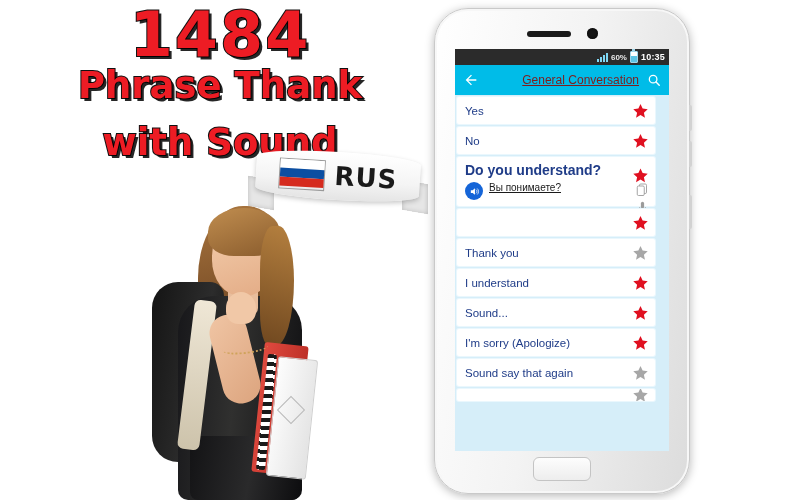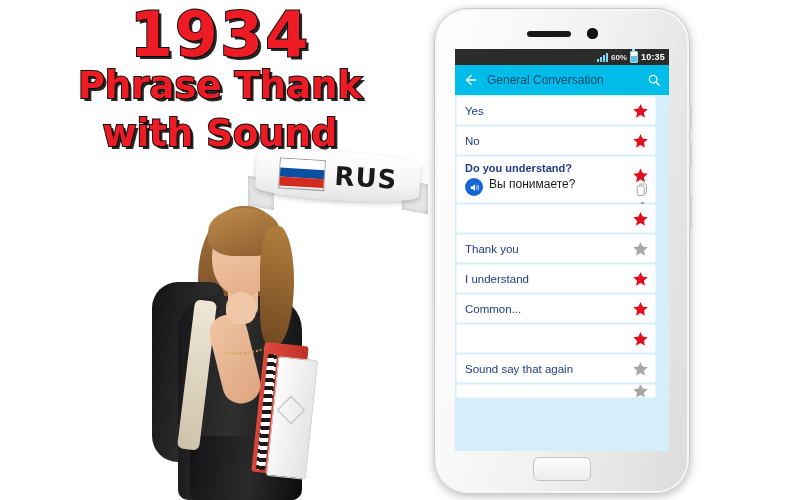--- a/index.html
+++ b/index.html
@@ -42,21 +42,21 @@
     font-size: 62px;
     line-height: 62px;
     letter-spacing: 2px;
   }
   #promo-l2 {
     top: 64px;
     font-size: 37px;
     line-height: 44px;
   }
   #promo-l3 {
-    top: 112px;
+    top: 121px;
     font-size: 37px;
     line-height: 44px;
   }
 
   
   #ribbon-wrap {
     position: absolute;
     left: 248px;
     top: 152px;
     width: 180px;
@@ -329,24 +329,25 @@
   
   #appbar {
     height: 30px;
     background: #00BCE8;
     display: flex;
     align-items: center;
     padding: 0 8px;
     gap: 8px;
   }
   #appbar-title {
-    color: #0c4a6e;
+    color: #7f1d1d;
     font-size: 12px;
     flex: 1 1 auto;
-    text-align: left;
+    text-align: right;
+    text-decoration: underline;
   }
   .appbar-ic { flex: 0 0 auto; display: block; }
 
   
   #phrase-list {
     height: 356px;
     overflow: hidden;
     background: #d6eef9;
     padding-top: 2px;
   }
@@ -365,21 +366,21 @@
     align-items: center;
   }
   .row .en {
     color: #1F3C88;
     font-size: 11.5px;
     flex: 1 1 auto;
   }
   .row.expanded { padding: 5px 8px 6px 8px; }
   .row.expanded .en {
     color: #1F3C88;
-    font-size: 11px;
+    font-size: 14px;
     font-weight: bold;
     display: block;
     margin-bottom: 3px;
   }
   .trans-area {
     display: flex;
     align-items: flex-start;
     gap: 6px;
   }
   .speaker {
@@ -388,23 +389,24 @@
     background: #1565D8;
     border-radius: 50%;
     display: flex;
     align-items: center;
     justify-content: center;
     margin-top: 1px;
   }
   .trans-text { flex: 1 1 auto; }
   .tr-native {
     color: #1a1a1a;
-    font-size: 12px;
+    font-size: 10px;
     line-height: 14px;
     display: block;
+    text-decoration: underline;
   }
   .tr-latin {
     color: #D52B1E;
     font-size: 9.5px;
     font-style: italic;
     line-height: 13px;
     display: block;
   }
   .star {
     position: absolute;
@@ -422,21 +424,21 @@
     flex-direction: column;
     align-items: center;
     gap: 4px;
   }
   .row.clipped { height: 12px; overflow: hidden; margin-bottom: 0; }
 </style>
 </head>
 <body>
 
 <div id="promo">
-  <div class="promo-line" id="promo-count">1934</div>
+  <div class="promo-line" id="promo-count">1484</div>
   <div class="promo-line" id="promo-l2">Phrase Thank</div>
   <div class="promo-line" id="promo-l3">with Sound</div>
 
   <div id="ribbon-wrap">
     <div class="ribbon-tail left"></div>
     <div class="ribbon-tail right"></div>
     <div id="ribbon-body">
       <span id="flag">
         <span class="fs w"></span>
           <span class="fs b"></span>
@@ -572,29 +574,30 @@
       <div class="row simple">
         <span class="en">I understand</span>
         <span class="star">
           <svg width="17" height="17" viewBox="0 0 24 24">
               <path d="M12 2l3 6.6 7.2.8-5.4 4.9 1.5 7.1L12 17.8 5.7 21.4l1.5-7.1L1.8 9.4 9 8.6z" fill="#E01020"></path>
             </svg>
         </span>
       </div>
 
       <div class="row simple">
-        <span class="en">Common...</span>
+        <span class="en">Sound...</span>
         <span class="star">
           <svg width="17" height="17" viewBox="0 0 24 24">
               <path d="M12 2l3 6.6 7.2.8-5.4 4.9 1.5 7.1L12 17.8 5.7 21.4l1.5-7.1L1.8 9.4 9 8.6z" fill="#E01020"></path>
             </svg>
         </span>
       </div>
 
       <div class="row simple">
+        <span class="en">I'm sorry (Apologize)</span>
         <span class="star">
           <svg width="17" height="17" viewBox="0 0 24 24">
               <path d="M12 2l3 6.6 7.2.8-5.4 4.9 1.5 7.1L12 17.8 5.7 21.4l1.5-7.1L1.8 9.4 9 8.6z" fill="#E01020"></path>
             </svg>
         </span>
       </div>
 
       <div class="row simple">
         <span class="en">Sound say that again</span>
         <span class="star">

